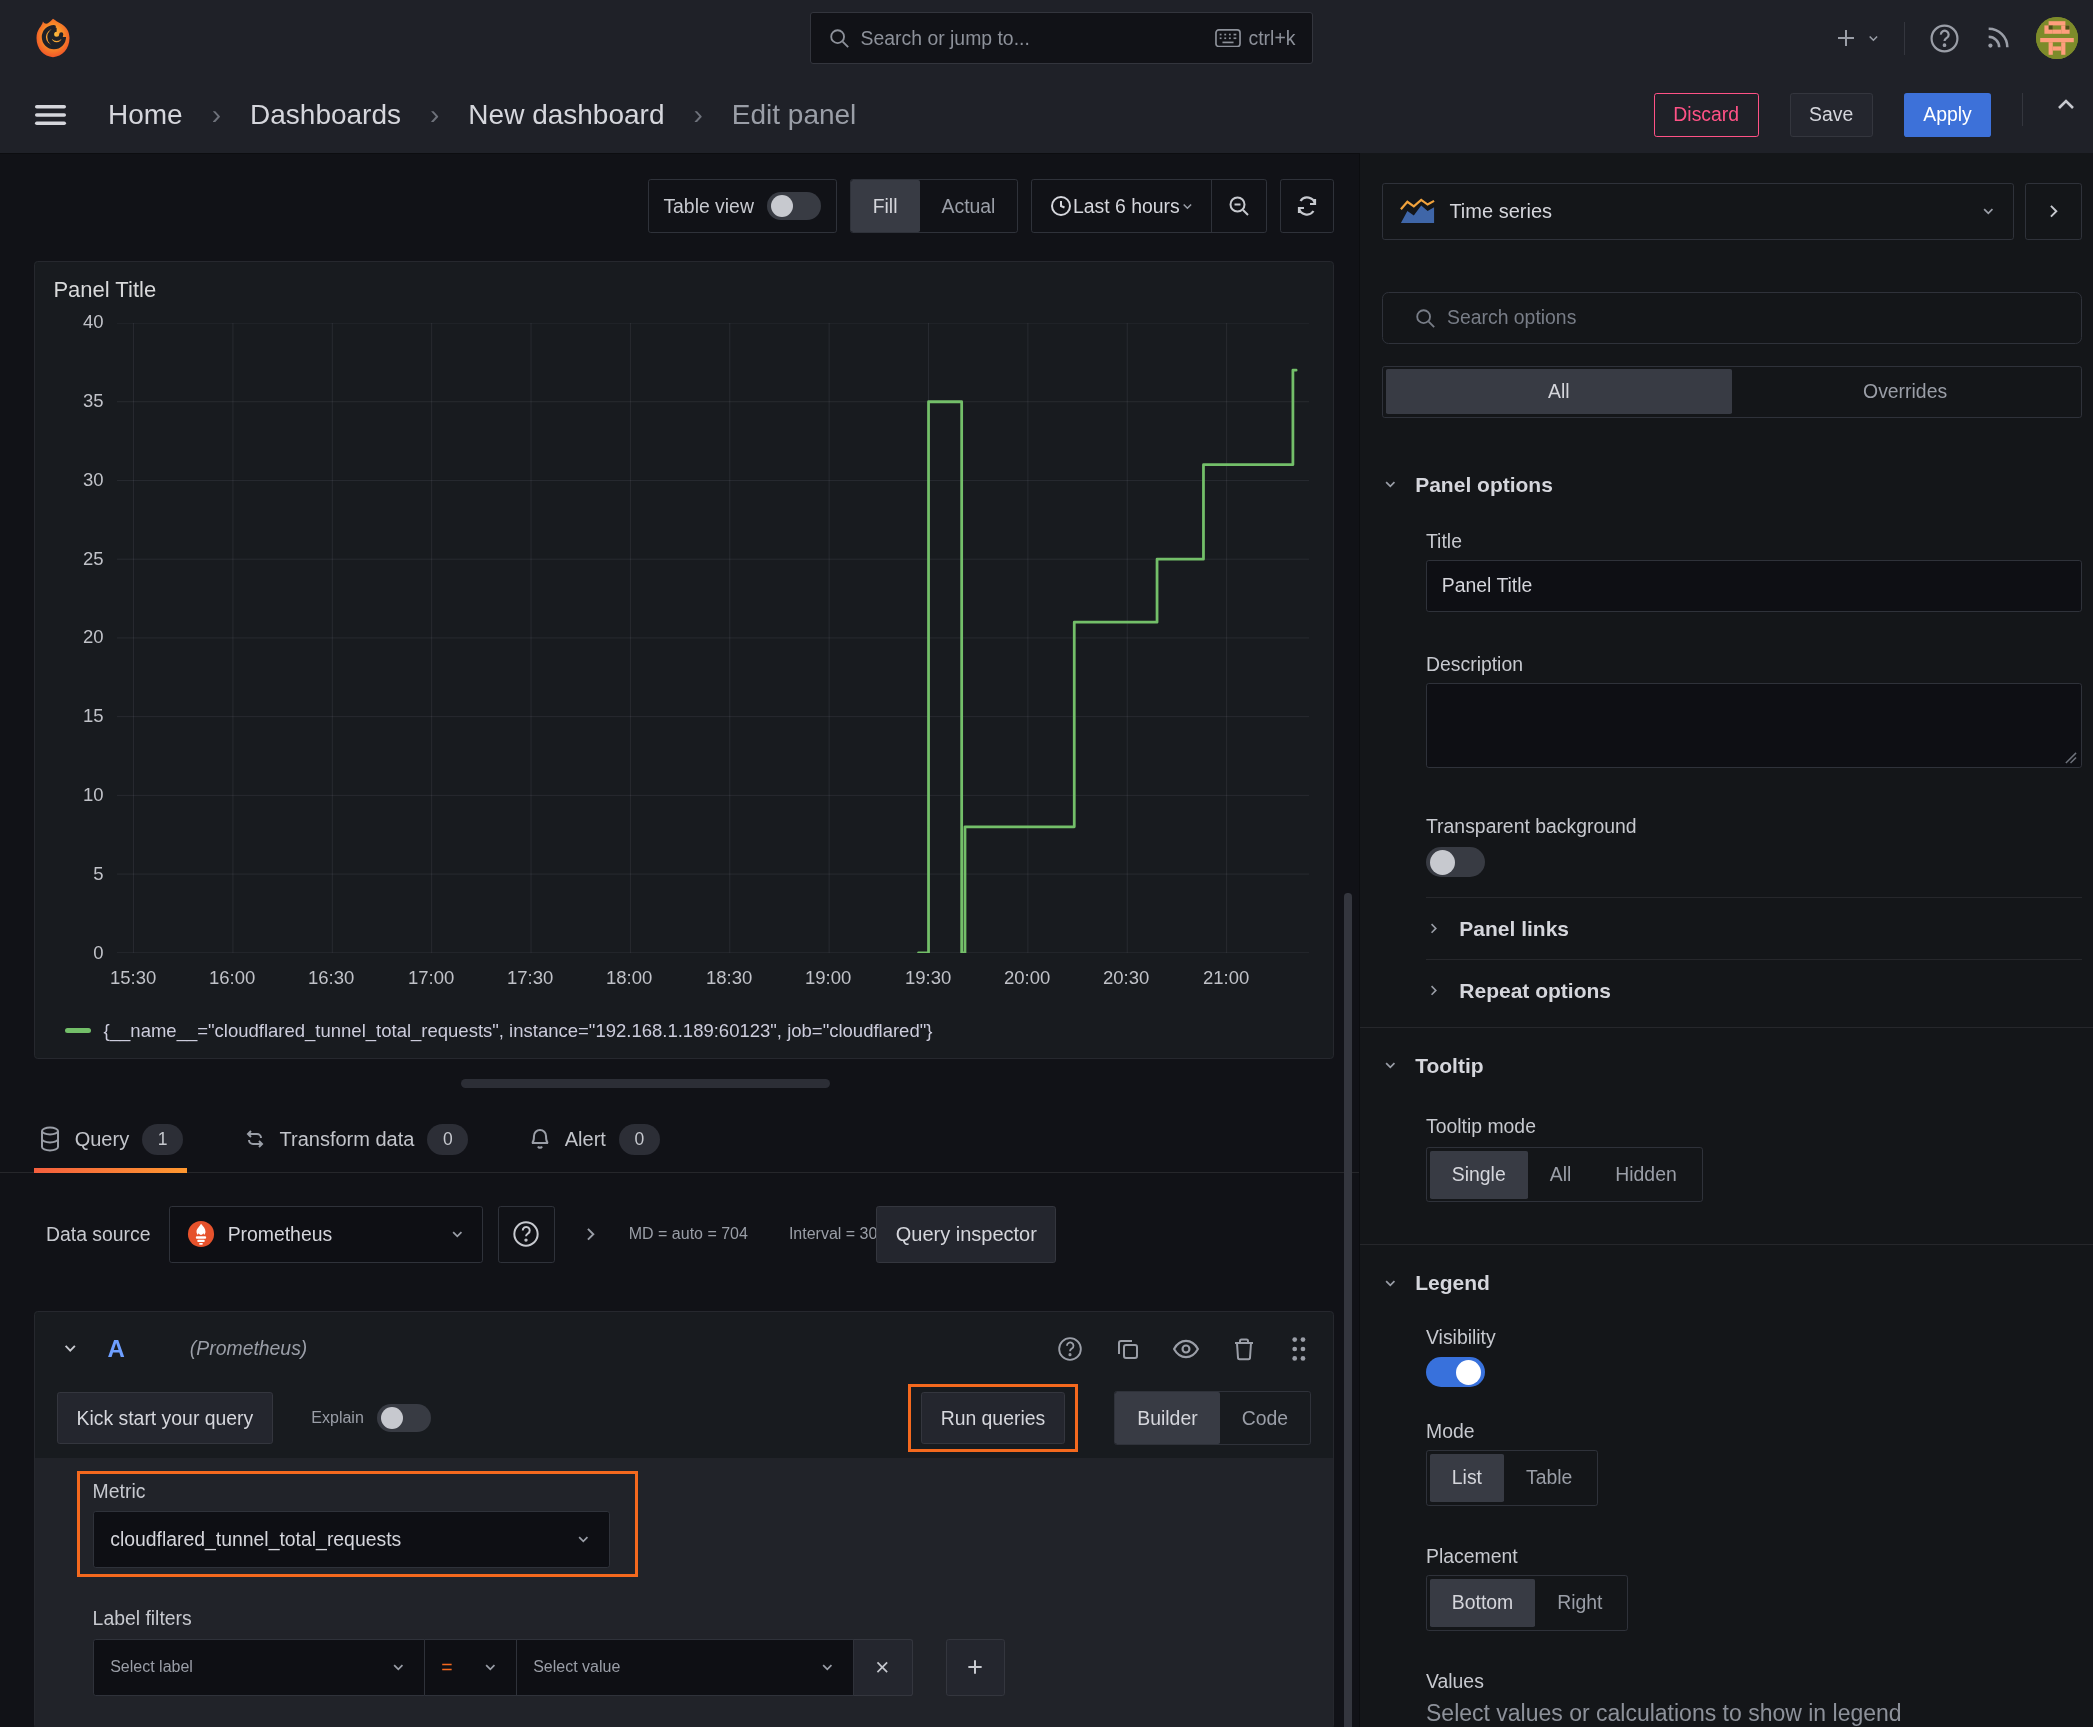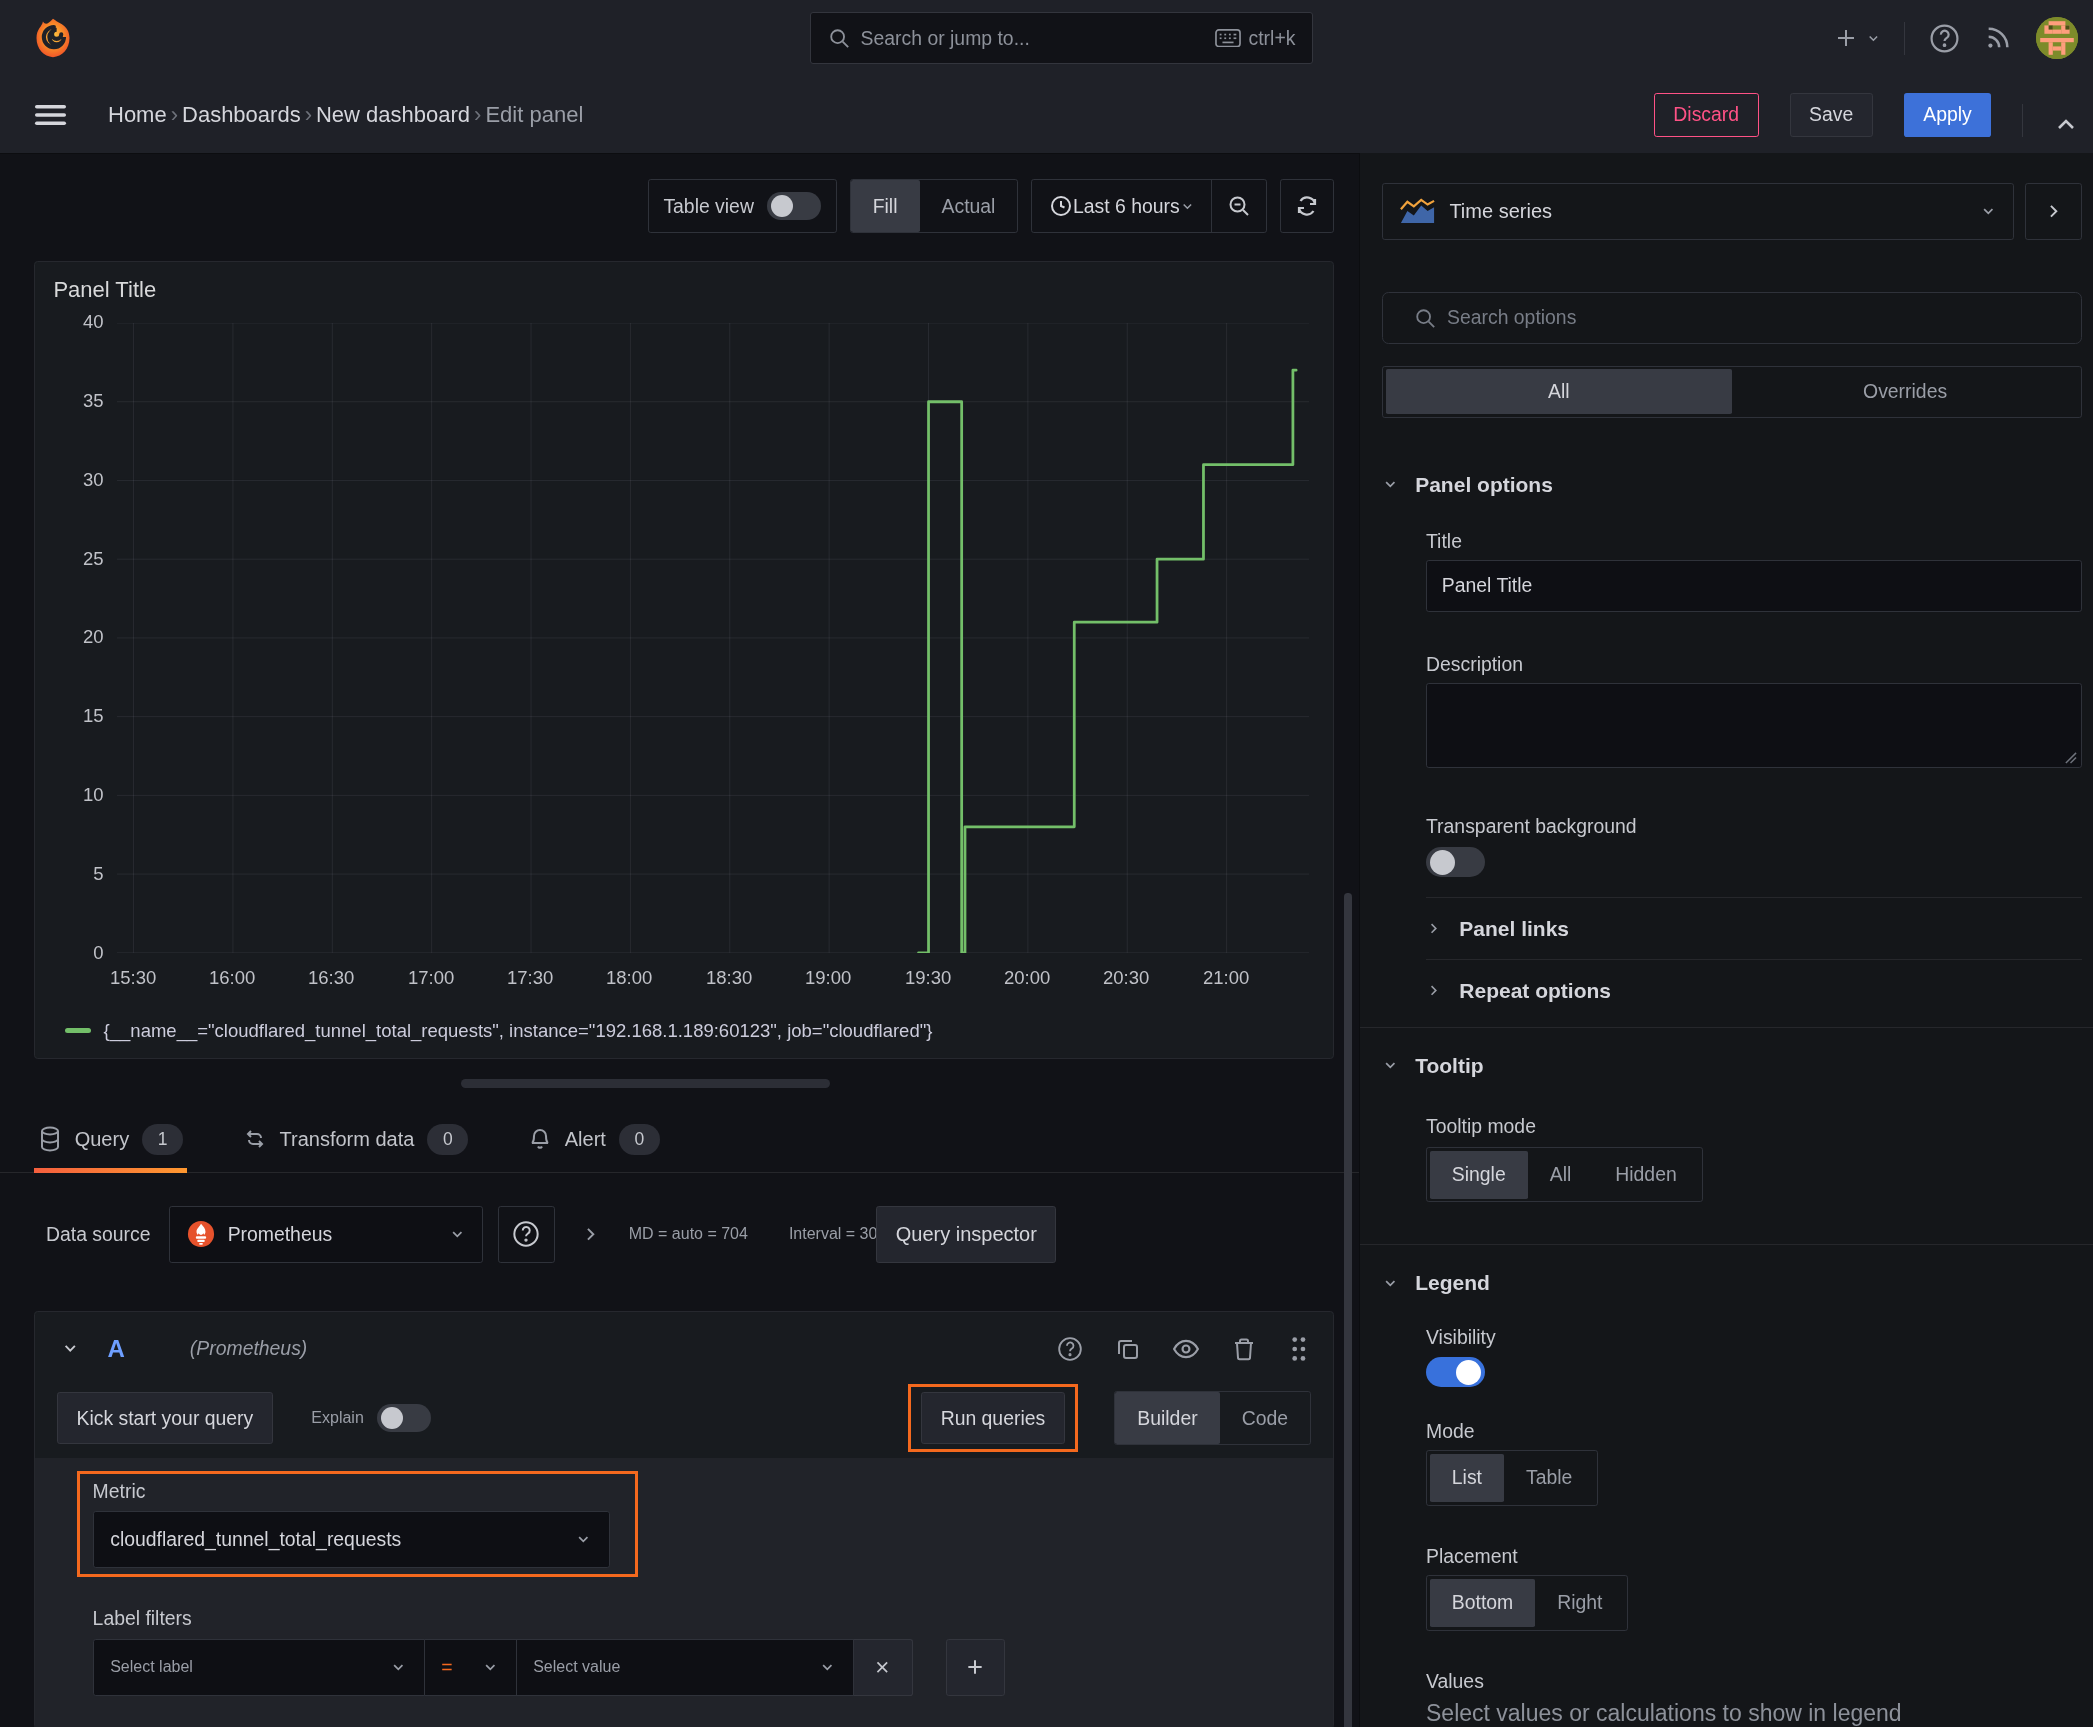--- a/index.html
+++ b/index.html
@@ -19,25 +19,25 @@
   .searchbox input::placeholder { color:#8d919a; }
   .kbd-hint { display:flex; align-items:center; gap:7.4px; color:#8d919a; }
   .top-icons { position:absolute; right:14.8px; top:0; height:76px; display:flex; align-items:center; gap:24px; color:#9a9ea7; }
   .vdiv { width:0.9px; height:33px; background:#34363e; }
   .avatar { width:42px; height:42px; border-radius:50%; overflow:hidden; background:#7d8b2a; }
 
   
   .navbar { position:absolute; left:0; top:76px; width:2093px; height:78px; background:#1f2128;
     display:flex; align-items:center; border-bottom:0.9px solid #0c0d10; }
   .hamburger { margin-left:34px; cursor:pointer; }
-  .crumbs { margin-left:41px; display:flex; align-items:flex-end; gap:4px; font-size:22px; }
+  .crumbs { margin-left:41px; display:flex; align-items:flex-end; gap:29px; font-size:28px; }
   .crumb { color:#d5d6dc; cursor:pointer; }
   .crumb.current { color:#9a9ea7; }
   .crumb-sep { color:#6e727b; }
-  .nav-actions { position:absolute; right:14.8px; display:flex; align-items:flex-end; gap:31px; }
+  .nav-actions { position:absolute; right:14.8px; display:flex; align-items:flex-start; gap:31px; }
   .btn { height:44px; border-radius:2.8px; padding:0 18.5px; font-size:19.4px; display:flex;
     align-items:center; justify-content:center; cursor:pointer; border:0.9px solid transparent; }
   .btn-red { border:0.9px solid #ff5286; color:#ff5286; background:transparent; }
   .btn-gray { background:#24262e; border:0.9px solid #34363e; color:#d5d6dc; }
   .btn-blue { background:#3d71d9; color:#fff; }
 
   
   .main { position:absolute; left:0; top:153px; width:1359px; height:1575px; }
   .pane { position:absolute; left:1359px; top:153px; width:735px; height:1575px;
     background:#141619; border-left:0.9px solid #0c0d10; padding:29.5px 12px 0 22px; }

